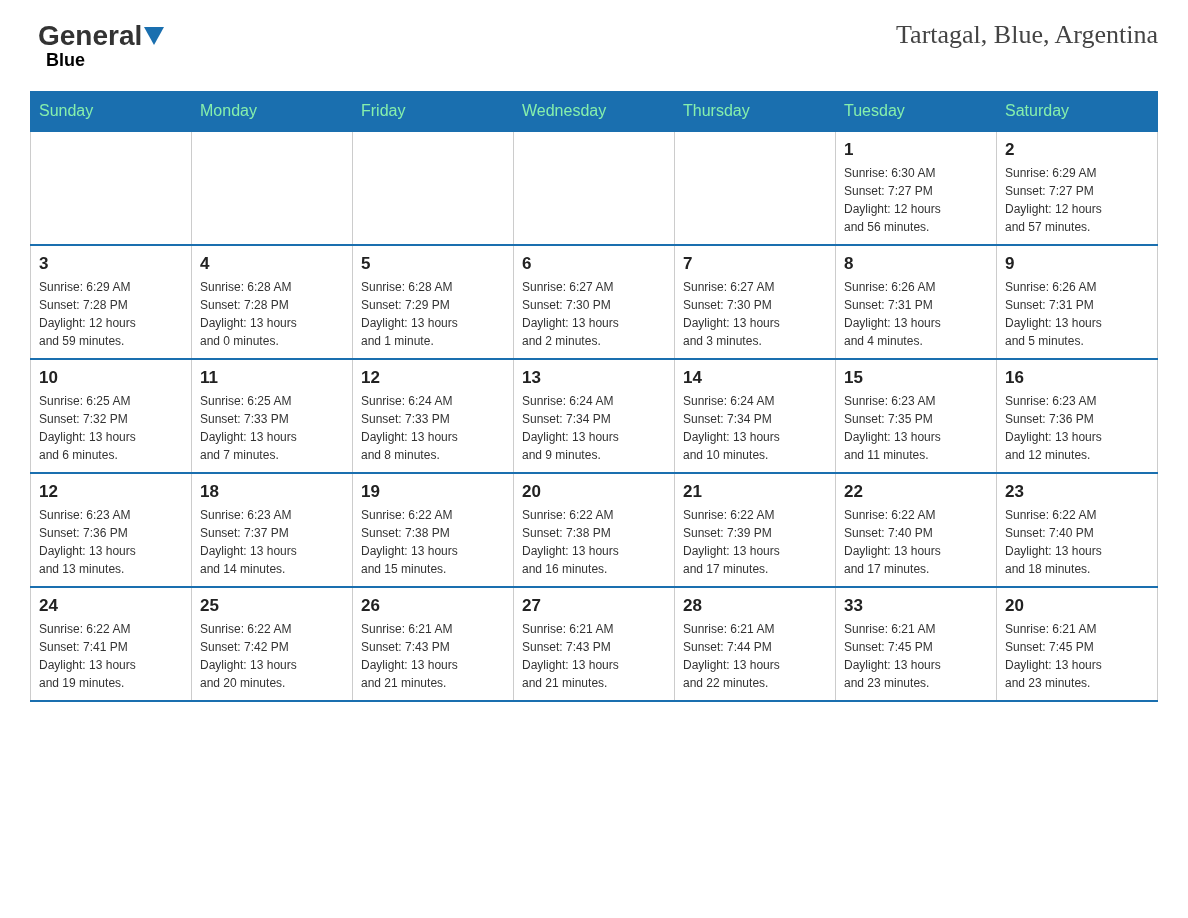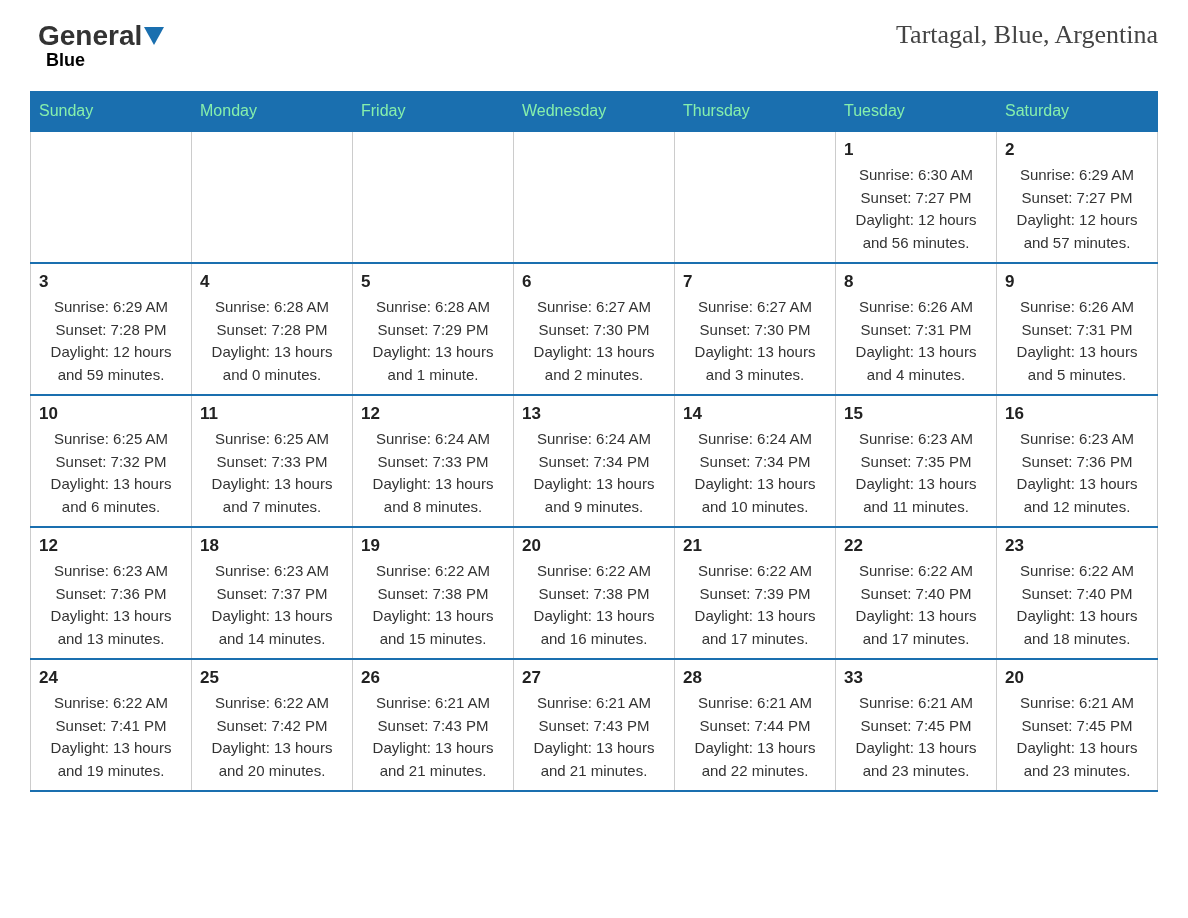--- a/index.html
+++ b/index.html
@@ -91,24 +91,23 @@
       border-bottom: 2px solid #1a6faf;
     }
     .day-number {
       font-size: 17px;
       font-weight: bold;
       color: #222;
       display: block;
       margin-bottom: 4px;
     }
     .day-info {
-      font-size: 15px;
+      font-size: 12px;
       color: #333;
       line-height: 1.5;
-      text-align: center;
     }
     .empty-cell {
       background: #f9f9f9;
     }
   </style>
 </head>
 <body>
 
 <div class="header-area">
   <div class="logo-area">

